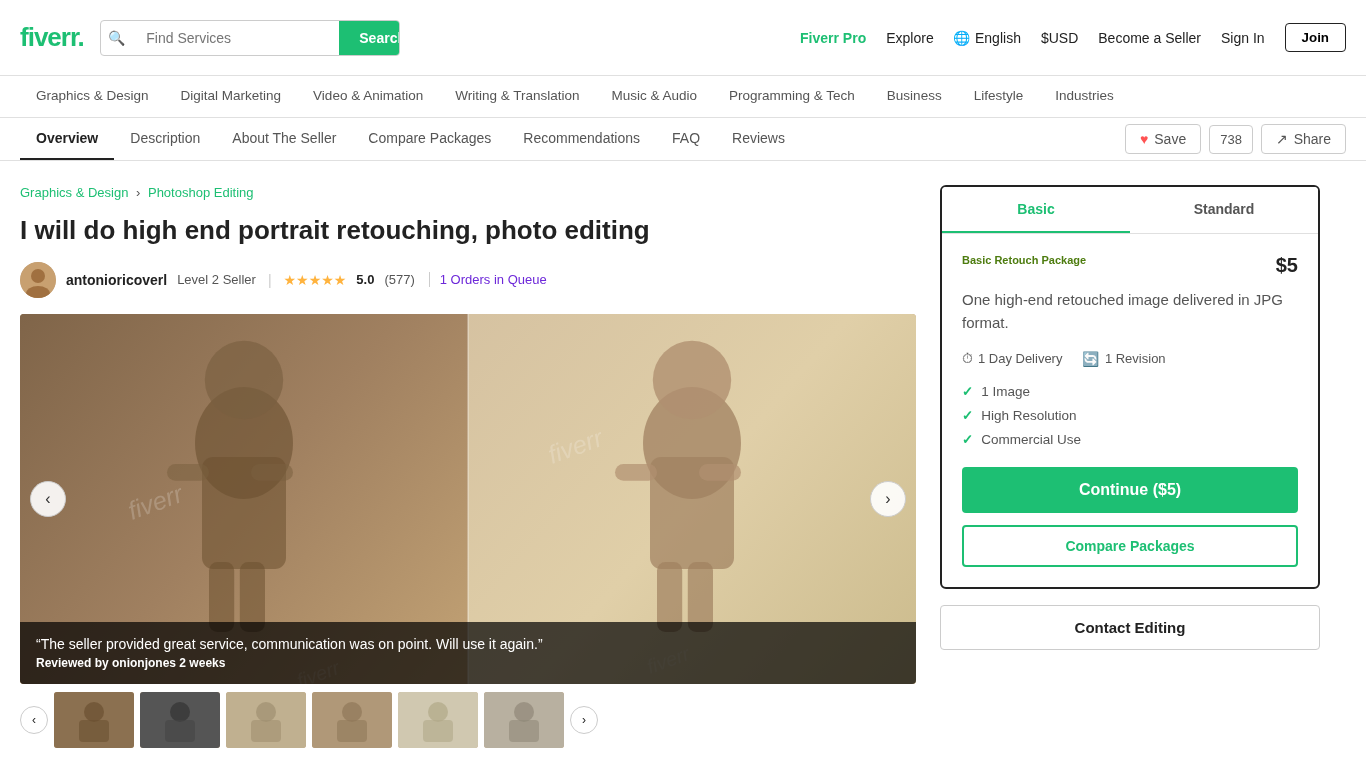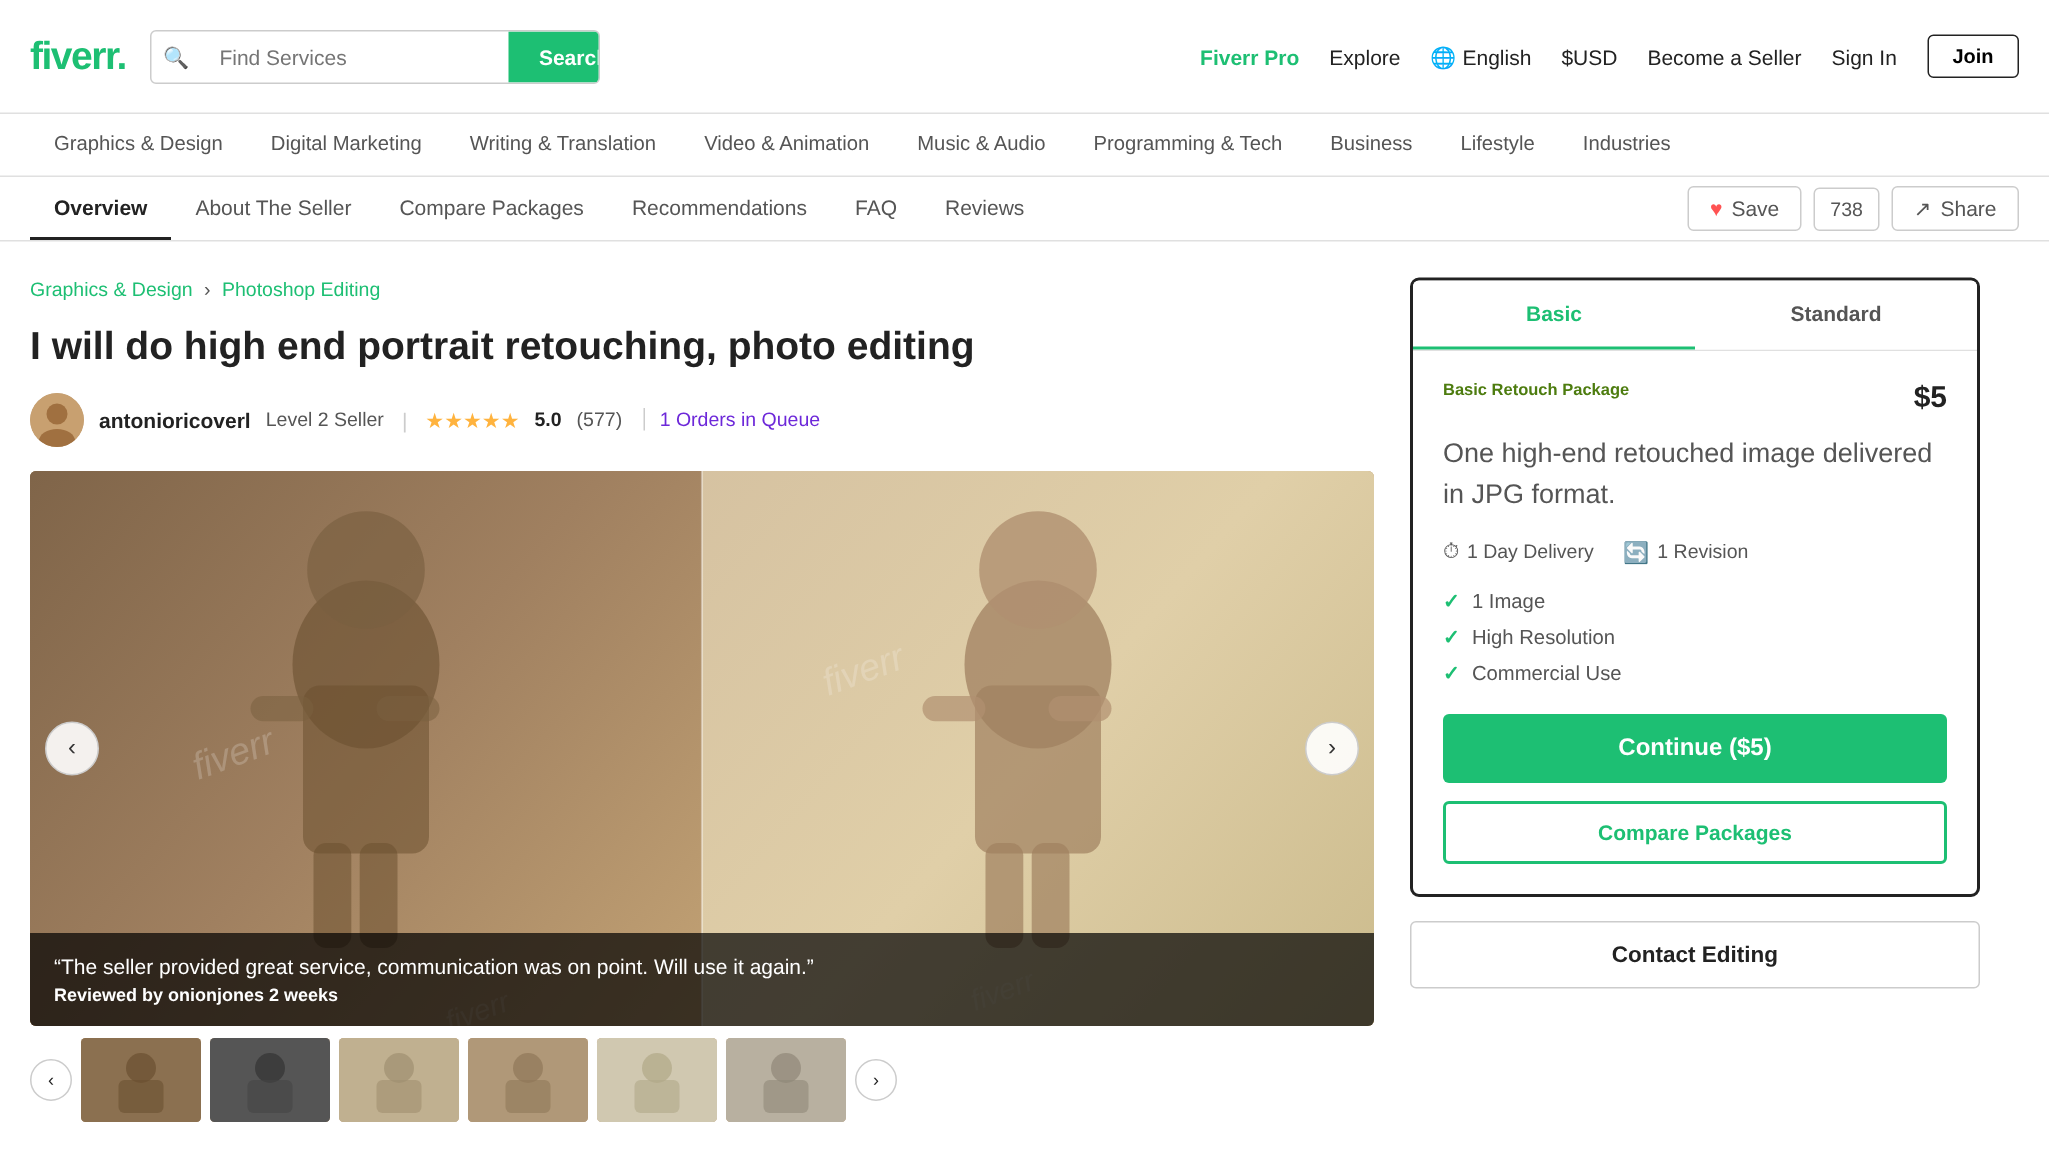--- a/index.html
+++ b/index.html
@@ -71,21 +71,21 @@
 
     
     .package-panel { border: 2px solid #222; border-radius: 6px; overflow: hidden; margin-bottom: 16px; }
     .package-tabs { display: flex; border-bottom: 1px solid #e0e0e0; }
     .pkg-tab { flex: 1; padding: 14px 8px; text-align: center; font-size: 14px; font-weight: 600; cursor: pointer; color: #555; border-bottom: 2px solid transparent; background: #fff; }
     .pkg-tab.active { color: #1dbf73; border-bottom: 2px solid #1dbf73; }
     .package-body { padding: 20px; }
     .pkg-header { display: flex; justify-content: space-between; align-items: flex-start; margin-bottom: 12px; }
     .pkg-name { font-size: 11px; font-weight: 700; color: #4d7c0f; }
     .pkg-price { font-size: 20px; font-weight: 700; color: #222; }
-    .pkg-desc { font-size: 18px; color: #555; margin-bottom: 16px; line-height: 1.5; }
+    .pkg-desc { font-size: 15px; color: #555; margin-bottom: 16px; line-height: 1.5; }
     .pkg-meta { display: flex; align-items: center; gap: 20px; margin-bottom: 16px; font-size: 13px; color: #555; }
     .pkg-meta-item { display: flex; align-items: center; gap: 5px; }
     .meta-icon { font-size: 14px; }
     .pkg-features { list-style: none; margin-bottom: 20px; }
     .pkg-features li { display: flex; align-items: center; gap: 8px; font-size: 13.5px; color: #555; margin-bottom: 8px; }
     .check-icon { color: #1dbf73; font-weight: 700; }
     .continue-btn { display: block; width: 100%; background: #1dbf73; color: #fff; border: none; border-radius: 4px; padding: 14px; font-size: 16px; font-weight: 700; cursor: pointer; text-align: center; margin-bottom: 12px; }
     .compare-btn { display: block; width: 100%; background: #fff; color: #1dbf73; border: 2px solid #1dbf73; border-radius: 4px; padding: 11px; font-size: 14px; font-weight: 600; cursor: pointer; text-align: center; }
     .contact-btn { display: block; width: 100%; background: #fff; color: #222; border: 1.5px solid #ccc; border-radius: 4px; padding: 13px; font-size: 15px; font-weight: 600; cursor: pointer; text-align: center; }
 
@@ -116,31 +116,32 @@
     <span class="header-link">$USD</span>
     <span class="header-link">Become a Seller</span>
     <span class="header-link">Sign In</span>
     <button class="join-btn">Join</button>
   </div>
 </div>
 
 <div class="nav">
   <span class="nav-item">Graphics &amp; Design</span>
   <span class="nav-item">Digital Marketing</span>
+  <span class="nav-item">Video &amp; Animation</span>
   <span class="nav-item">Writing &amp; Translation</span>
-  <span class="nav-item">Video &amp; Animation</span>
   <span class="nav-item">Music &amp; Audio</span>
   <span class="nav-item">Programming &amp; Tech</span>
   <span class="nav-item">Business</span>
   <span class="nav-item">Lifestyle</span>
   <span class="nav-item">Industries</span>
 </div>
 
 <div class="sub-nav">
   <span class="sub-nav-item active">Overview</span>
+  <span class="sub-nav-item">Description</span>
   <span class="sub-nav-item">About The Seller</span>
   <span class="sub-nav-item">Compare Packages</span>
   <span class="sub-nav-item">Recommendations</span>
   <span class="sub-nav-item">FAQ</span>
   <span class="sub-nav-item">Reviews</span>
   <div class="sub-nav-right">
     <button class="save-btn">
       <span class="heart-icon">♥</span>
       <span>Save</span>
     </button>

